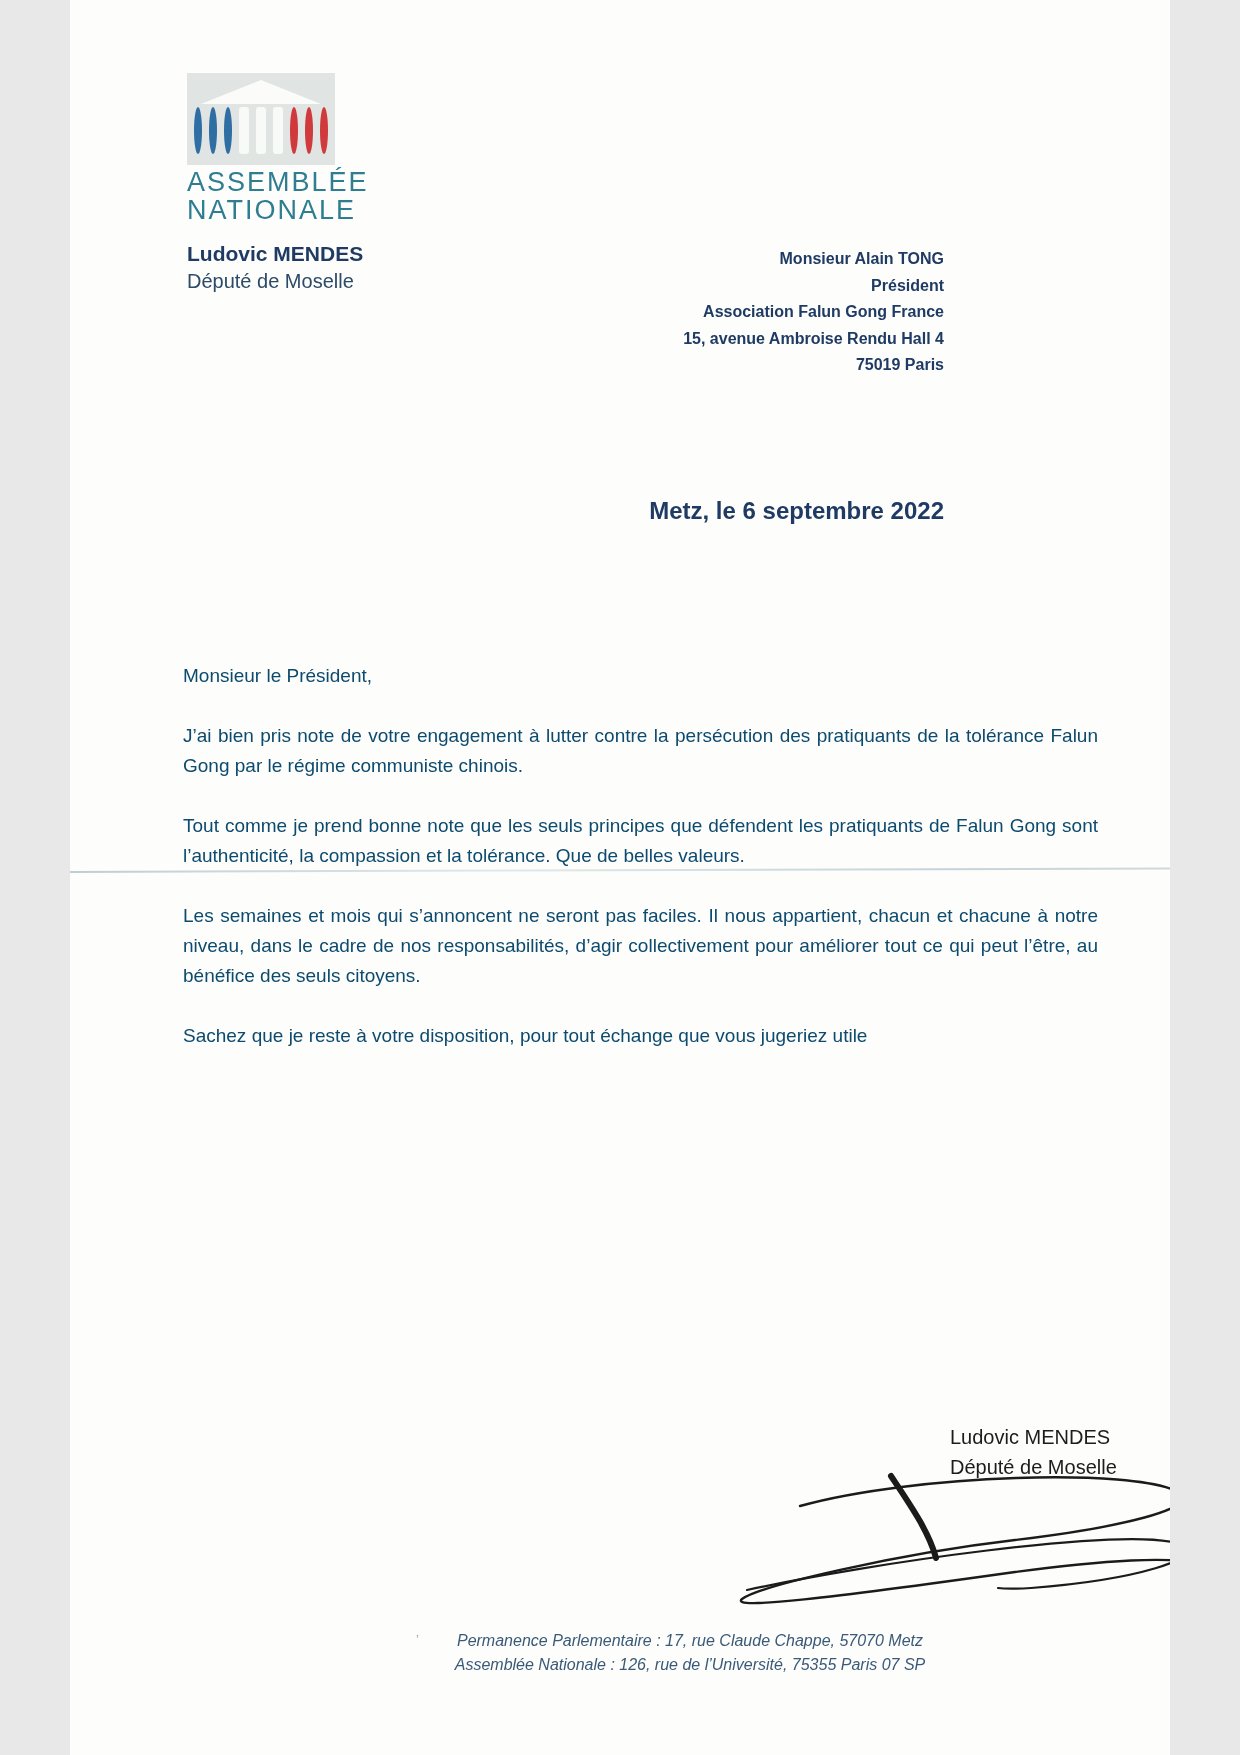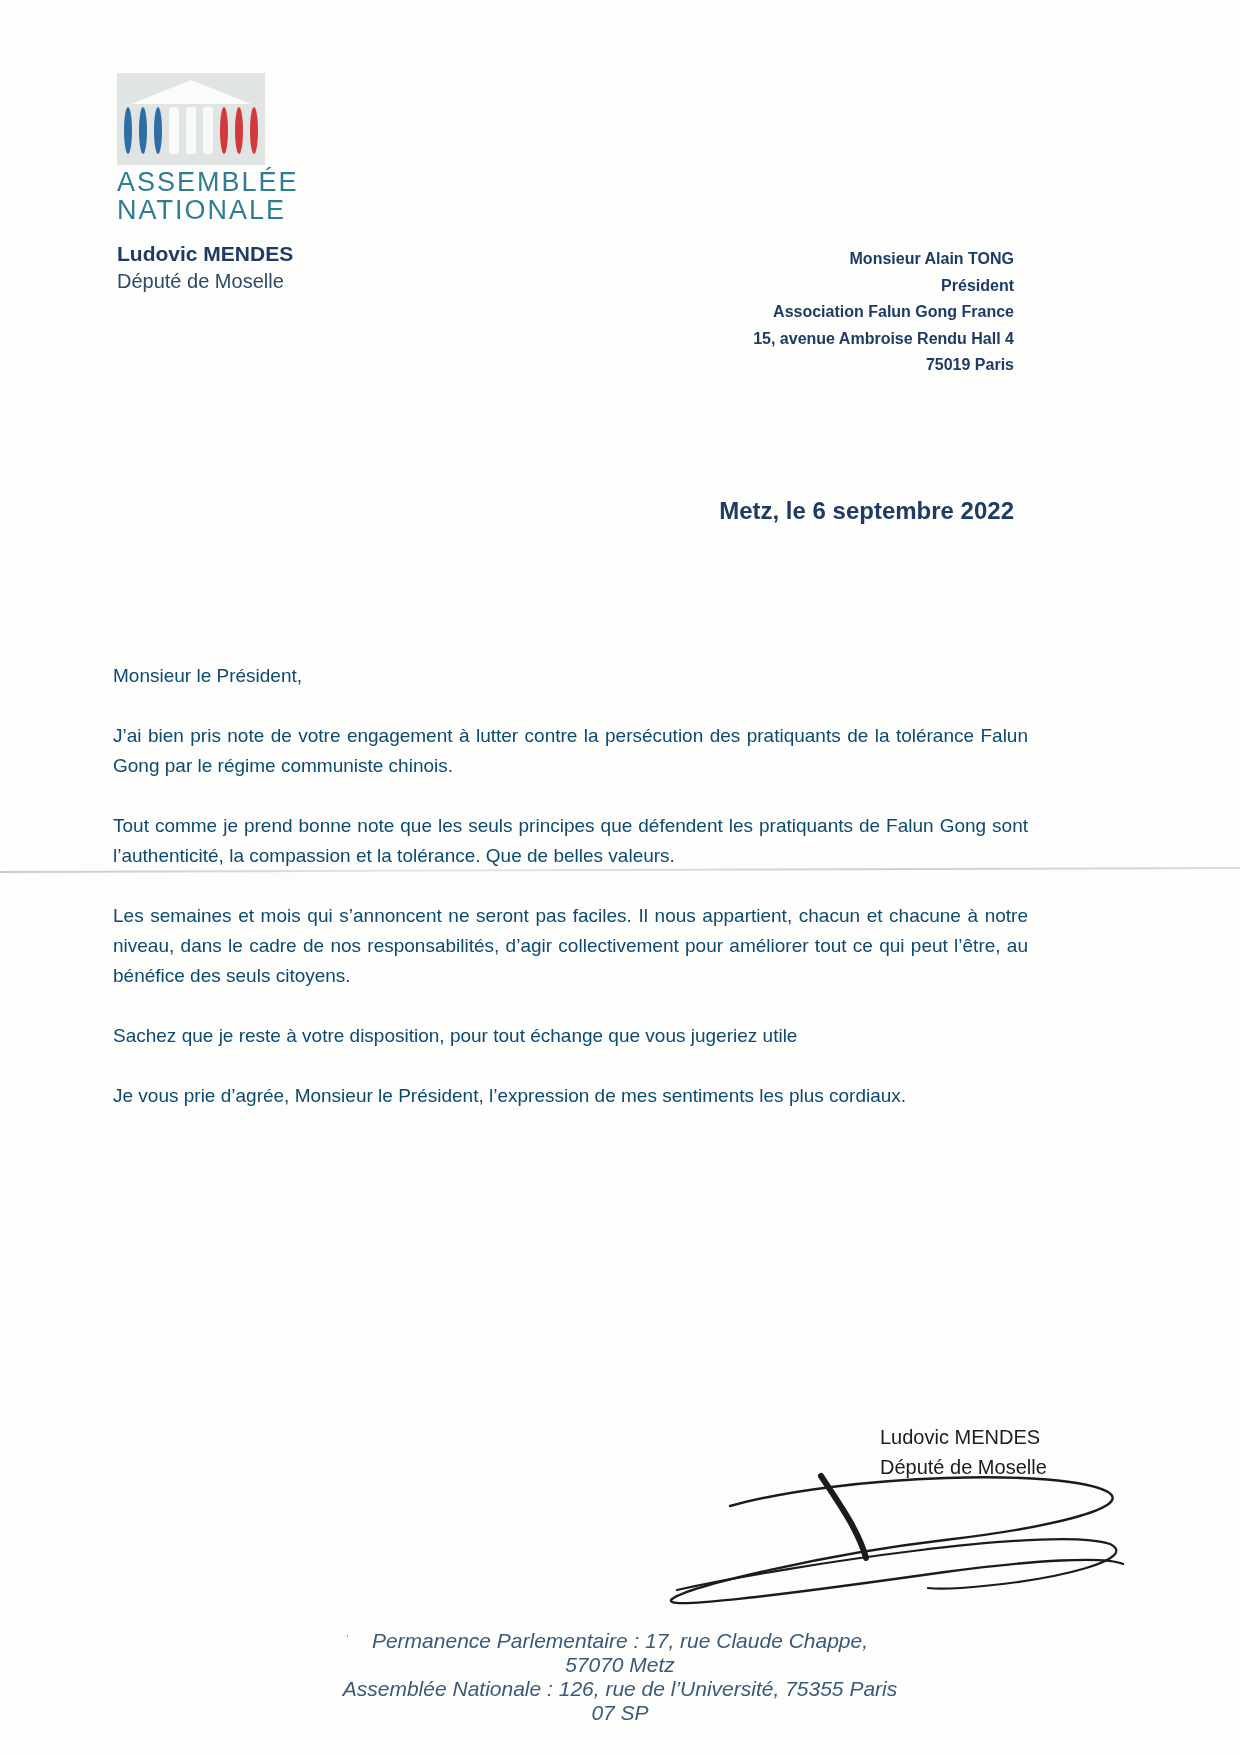--- a/index.html
+++ b/index.html
@@ -1,19 +1,19 @@
 <!DOCTYPE html>
 <html><head>
 <meta charset="utf-8">
 <style>
   html, body { margin: 0; padding: 0; }
   body { background: #e8e8e8; font-family: "Liberation Sans", sans-serif; }
   .page {
     position: relative;
-    width: 1240px;
+    width: 1100px;
     height: 1755px;
     margin: 0 auto;
     background: #fdfdfc;
     overflow: hidden;
     color: #2e2e2e;
   }
 
   
   .logo-box {
     position: absolute;
@@ -126,21 +126,21 @@
     width: 500px; height: 170px;
   }
 
   
   .footer {
     position: absolute;
     left: 340px; top: 1629px;
     width: 560px;
     text-align: center;
     font-style: italic;
-    font-size: 21px;
+    font-size: 16px;
     line-height: 24px;
     color: #3a5a78;
   }
   .footer-tick {
     position: absolute;
     left: 346px; top: 1632px;
     color: #9aa8b2;
     font-size: 13px;
   }
 </style>
@@ -181,21 +181,20 @@
   </div>
 
   <div class="dateline">Metz, le 6 septembre 2022</div>
 
   <div class="body-text">
     <p class="salutation">Monsieur le Président,</p>
     <p>J’ai bien pris note de votre engagement à lutter contre la persécution des pratiquants de la tolérance Falun Gong par le régime communiste chinois.</p>
     <p>Tout comme je prend bonne note que les seuls principes que défendent les pratiquants de Falun Gong sont l’authenticité, la compassion et la tolérance. Que de belles valeurs.</p>
     <p>Les semaines et mois qui s’annoncent ne seront pas faciles. Il nous appartient, chacun et chacune à notre niveau, dans le cadre de nos responsabilités, d’agir collectivement pour améliorer tout ce qui peut l’être, au bénéfice des seuls citoyens.</p>
     <p>Sachez que je reste à votre disposition, pour tout échange que vous jugeriez utile</p>
-    <p>Je vous prie d’agrée, Monsieur le Président, l’expression de mes sentiments les plus cordiaux.</p>
   </div>
 
   <div class="scan-line"></div>
 
   <div class="sig-block">
     <div>Ludovic MENDES</div>
     <div>Député de Moselle</div>
   </div>
 
   <svg class="sig-svg" viewBox="0 0 500 170">

